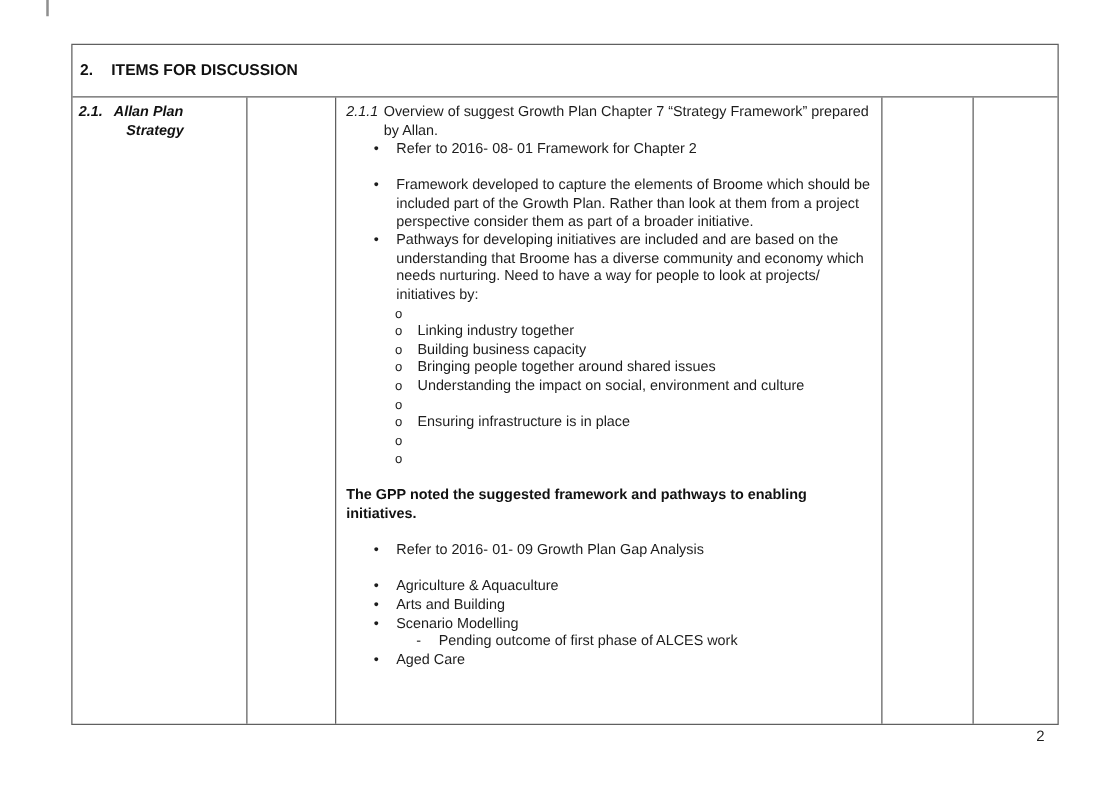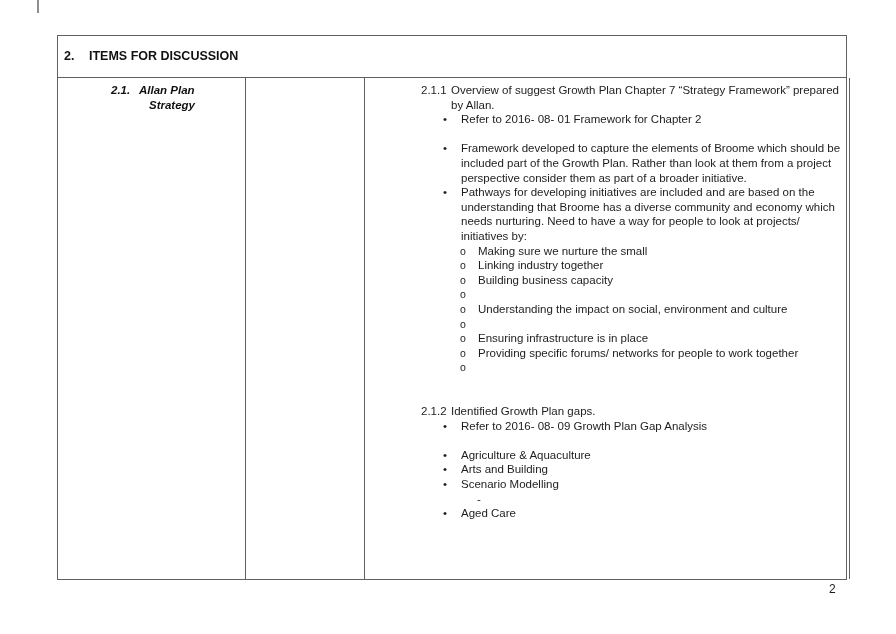--- a/index.html
+++ b/index.html
@@ -49,21 +49,20 @@
   }
   .header-num { width: 25px; flex: none; }
   .body-row {
     flex: 1;
     min-height: 0;
     display: flex;
   }
   .c {
     box-sizing: border-box;
     border-right: 1px solid #606060;
-    margin-left: 48px;
   }
   .c1 {
     width: 140px;
     flex: none;
     padding: 5px 4px 0 5px;
     font-weight: bold;
     font-style: italic;
     color: #111111;
   }
   .c2 { width: 71px; flex: none; }
@@ -73,21 +72,21 @@
     padding: 5px 2px 0 8px;
   }
   .c4 { width: 73px; flex: none; }
   .c5 { flex: 1; border-right: none; }
 
   .topic-line1 { display: flex; }
   .topic-num { width: 28px; flex: none; }
   .topic-line2 { padding-left: 38px; }
 
   .hang { display: flex; }
-  .hang .num { width: 30px; flex: none; }
+  .hang .num { width: 30px; flex: none; font-style: italic; }
   .hang .txt { flex: 1; }
 
   .row-b1 { display: flex; padding-left: 22px; }
   .row-b2 { display: flex; padding-left: 39px; }
   .row-b3 { display: flex; padding-left: 56px; }
   .mark { width: 18px; flex: none; }
   .row-b2 .mark { font-size: 10.5px; }
 
   .it { }
   .bold { font-weight: bold; color: #111111; }
@@ -143,84 +142,81 @@
         <span class="txt">Framework developed to capture the elements of Broome which should be included part of the Growth Plan. Rather than look at them from a project perspective consider them as part of a broader initiative.</span>
       </div>
 
       <div class="row-b1">
         <span class="mark">•</span>
         <span class="txt">Pathways for developing initiatives are included and are based on the understanding that Broome has a diverse community and economy which needs nurturing. Need to have a way for people to look at projects/ initiatives by:</span>
       </div>
 
       <div class="row-b2">
         <span class="mark">o</span>
-        <span class="txt">Making sure we nurture the small</span>
       </div>
       <div class="row-b2">
         <span class="mark">o</span>
         <span class="txt">Linking industry together</span>
       </div>
       <div class="row-b2">
         <span class="mark">o</span>
         <span class="txt">Building business capacity</span>
       </div>
       <div class="row-b2">
         <span class="mark">o</span>
+        <span class="txt">Bringing people together around shared issues</span>
       </div>
       <div class="row-b2">
         <span class="mark">o</span>
         <span class="txt">Understanding the impact on social, environment and culture</span>
       </div>
       <div class="row-b2">
         <span class="mark">o</span>
       </div>
       <div class="row-b2">
         <span class="mark">o</span>
         <span class="txt">Ensuring infrastructure is in place</span>
       </div>
       <div class="row-b2">
         <span class="mark">o</span>
-        <span class="txt">Providing specific forums/ networks for people to work together</span>
-      </div>
-      <div class="row-b2">
-        <span class="mark">o</span>
-      </div>
-
-      <div class="sp"></div>
-
-
-      <div class="sp"></div>
-
-      <div class="hang">
-        <span class="num">2.1.2</span>
-        <span class="txt">Identified Growth Plan gaps.</span>
-      </div>
-
-      <div class="row-b1">
-        <span class="mark">•</span>
-        <span class="txt it">Refer to 2016- 08- 09 Growth Plan Gap Analysis</span>
+      </div>
+      <div class="row-b2">
+        <span class="mark">o</span>
+      </div>
+
+      <div class="sp"></div>
+
+      <div class="bold">The GPP noted the suggested framework and pathways to enabling initiatives.</div>
+
+      <div class="sp"></div>
+
+
+      <div class="row-b1">
+        <span class="mark">•</span>
+        <span class="txt it">Refer to 2016- 01- 09 Growth Plan Gap Analysis</span>
       </div>
 
       <div class="sp"></div>
 
 
       <div class="row-b1">
         <span class="mark">•</span>
         <span class="txt">Agriculture &amp; Aquaculture</span>
       </div>
       <div class="row-b1">
         <span class="mark">•</span>
         <span class="txt">Arts and Building</span>
       </div>
       <div class="row-b1">
         <span class="mark">•</span>
         <span class="txt">Scenario Modelling</span>
       </div>
       <div class="row-b3">
         <span class="mark">-</span>
+        <span class="txt">Pending outcome of first phase of ALCES work</span>
       </div>
       <div class="row-b1">
         <span class="mark">•</span>
         <span class="txt">Aged Care</span>
       </div>
 
     </div>
 
     <div class="c c4"></div>
     <div class="c c5"></div>

